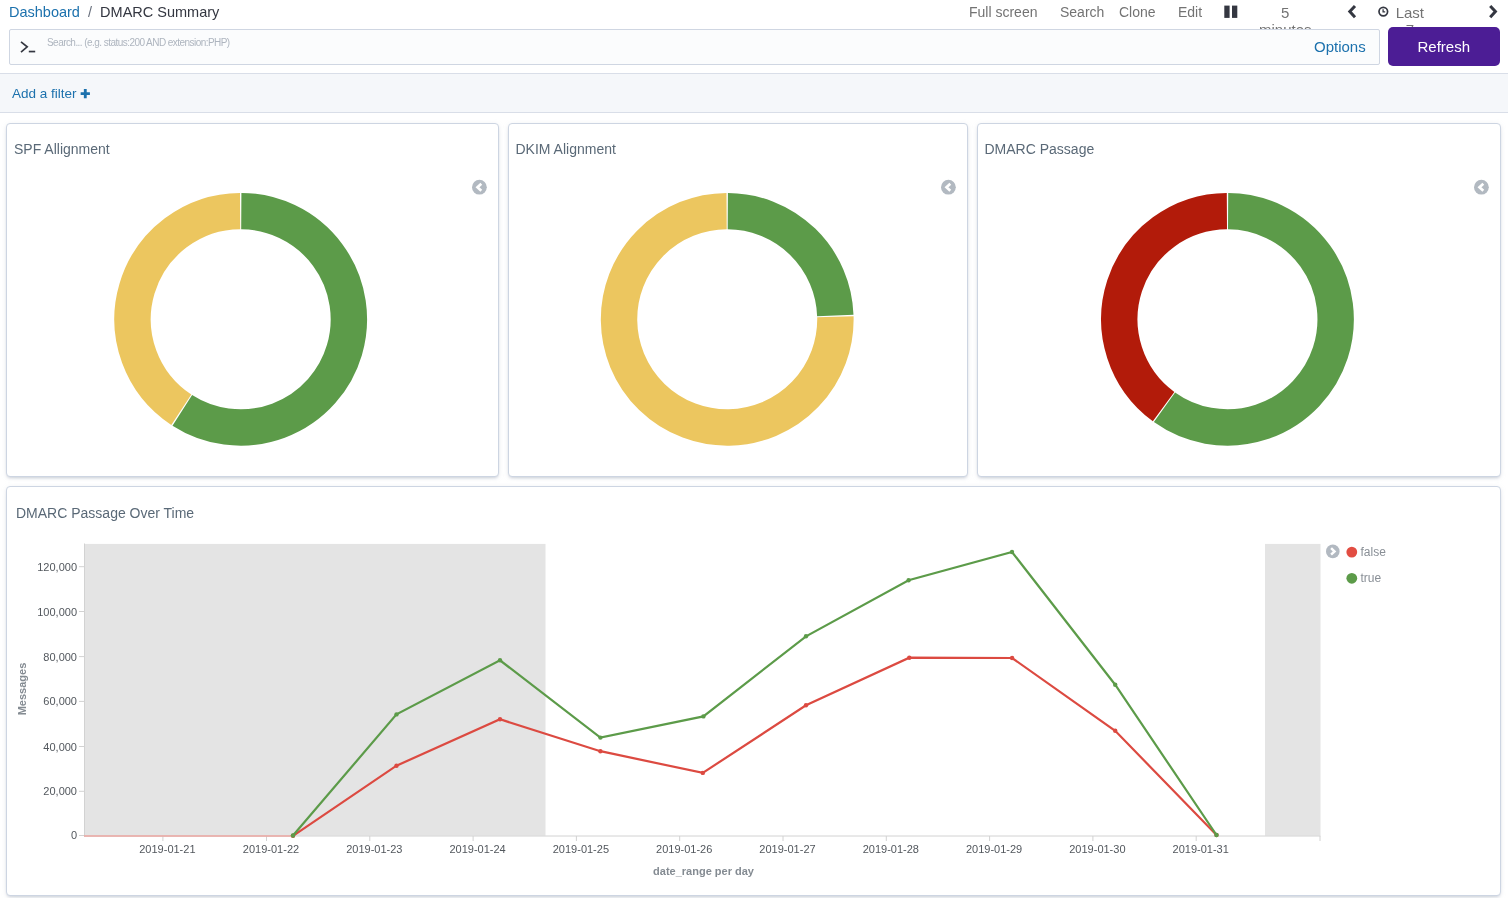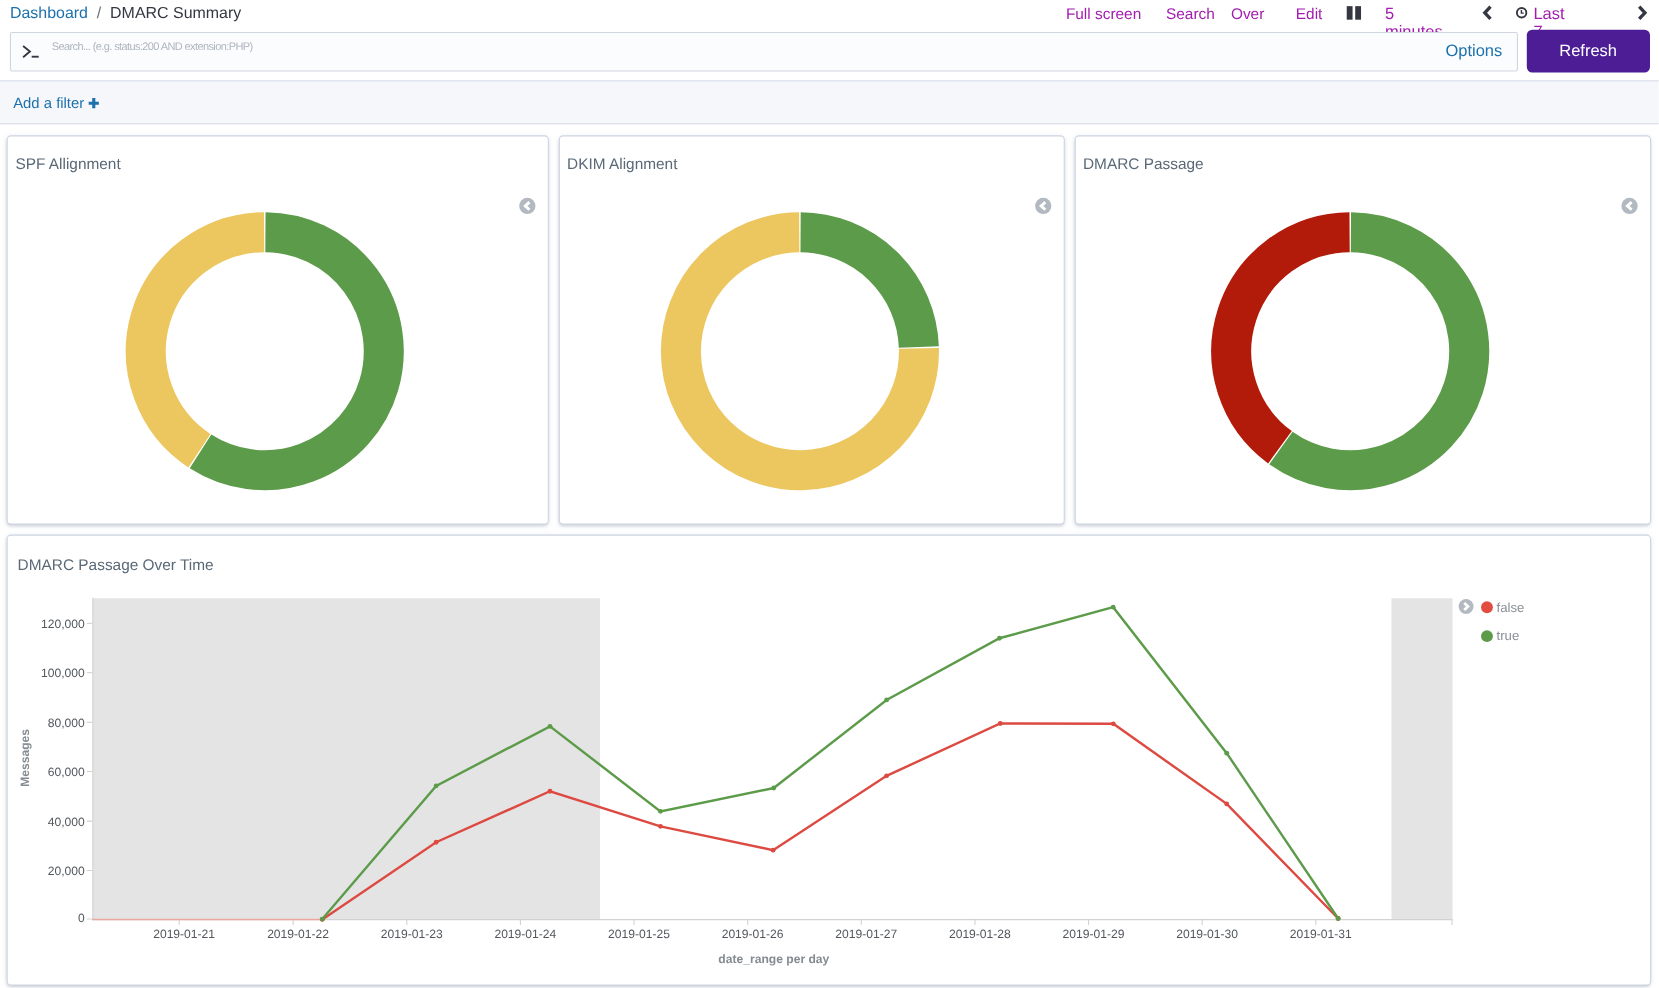--- a/index.html
+++ b/index.html
@@ -2,35 +2,35 @@
 <html><head>
 <meta charset="utf-8">
 <style>
 * { margin:0; padding:0; box-sizing:border-box; }
 html,body { width:1508px; height:898px; background:#fff; font-family:"Liberation Sans", sans-serif; overflow:hidden; }
 #page { position:relative; width:1303px; height:898px; }
 .abs { position:absolute; }
 .panel { position:absolute; background:#fff; border:1px solid #CDD5E2; border-radius:4px;
   box-shadow:0 2px 3px -1px rgba(152,162,179,.4), 0 1px 6px -2px rgba(152,162,179,.4); }
 .ptitle { position:absolute; font-size:14px; color:#5a6977;margin-top:11px; }
-.menuitem { font-size:14px; color:#a21caf; }
+.menuitem { font-size:14px; color:#737373;text-align:center; }
 </style>
 </head>
 <body>
 <div id="page">
 
   <div class="abs" style="left:9px; top:3.5px; font-size:14.5px; color:#343741;">
     <span style="color:#1c71ad;">Dashboard</span>
     <span style="color:#69707d;"> &nbsp;/&nbsp; </span>
     <span>DMARC Summary</span>
   </div>
 
   <div class="abs menuitem" style="left:969px; top:4px;">Full screen</div>
   <div class="abs menuitem" style="left:1060px; top:4px;">Search</div>
-  <div class="abs menuitem" style="left:1119px; top:4px;">Over</div>
+  <div class="abs menuitem" style="left:1119px; top:4px;">Clone</div>
   <div class="abs menuitem" style="left:1178px; top:4px;">Edit</div>
   <div class="abs menuitem" style="left:1259px; top:3.5px; font-size:15px;">5 minutes</div>
   <div class="abs menuitem" style="left:1394px; top:3.5px; font-size:15px;">Last 7 days</div>
 
   <div class="abs" style="left:9px; top:28.5px; width:1371px; height:36px; background:#fbfcfd; border:1px solid #cfd6e2; border-radius:2px;"></div>
   <div class="abs" style="left:47px; top:37px; font-size:10px; color:#aeb5bf; letter-spacing:-0.55px;">Search... (e.g. status:200 AND extension:PHP)</div>
   <div class="abs" style="left:1314px; top:38px; font-size:15px; color:#1c71ad;">Options</div>
   <div class="abs" style="left:1388px; top:26.5px; width:111.5px; height:39px; background:#4c1d95; border-radius:5px; color:#fff; font-size:15px; text-align:center; line-height:39px;">Refresh</div>
 
   <div class="abs" style="left:0; top:72.5px; width:1508px; height:40.5px; background:#f5f7fa; border-top:1px solid #d9dee8; border-bottom:1px solid #d9dee8;"></div>

